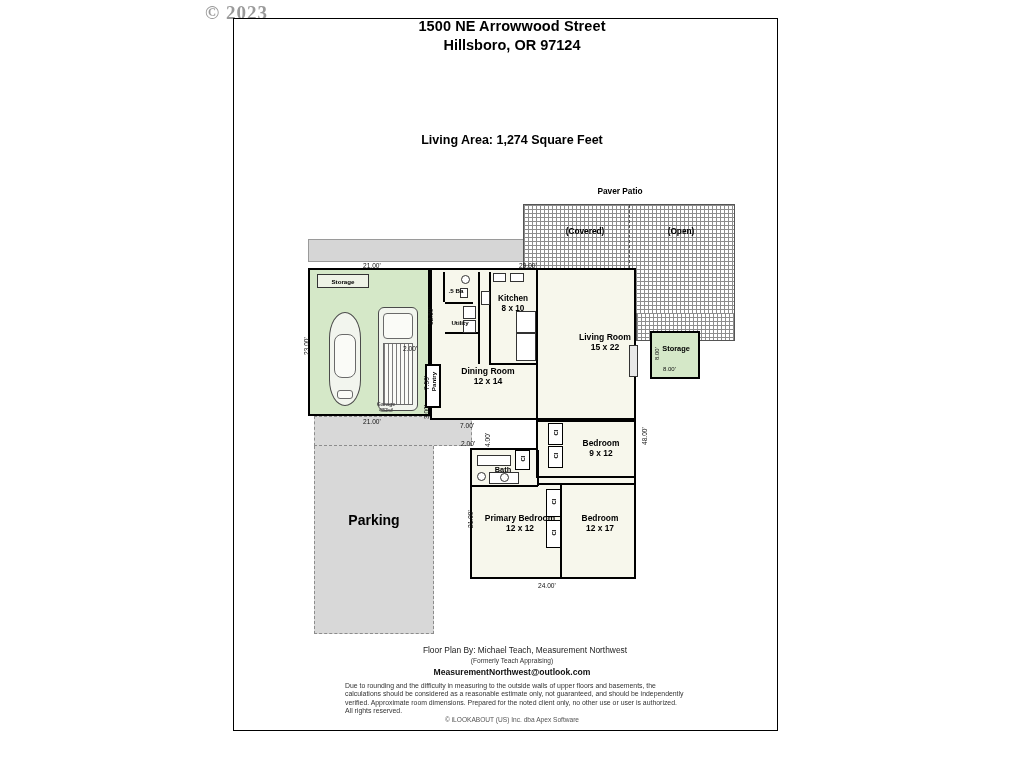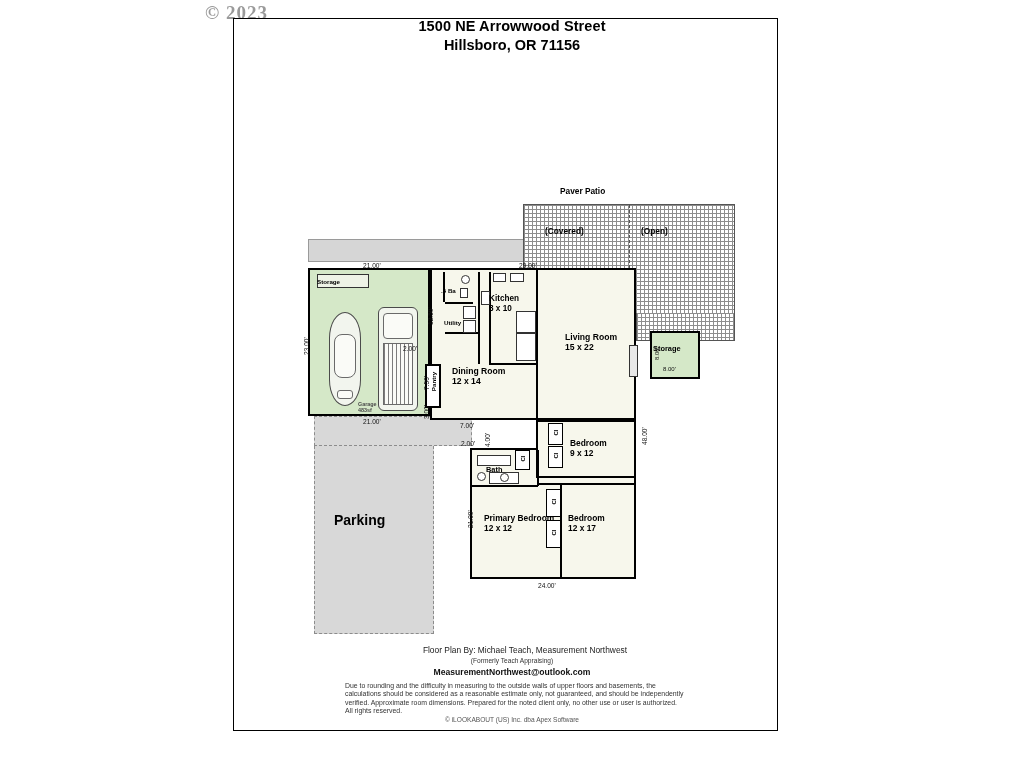--- a/index.html
+++ b/index.html
@@ -37,21 +37,21 @@
   
   #plan{position:absolute;left:0;top:0;width:1024px;height:768px;}
 
   .grey{background:#d6d6d6;border:1px solid #9a9a9a;box-sizing:border-box;}
   .greydash{background:#d8d8d8;border:1px dashed #8c8c8c;box-sizing:border-box;}
   .green{background:#d5e8c8;box-sizing:border-box;}
   .cream{background:#f7f7ec;box-sizing:border-box;}
   .wall{border:2.5px solid #000;box-sizing:border-box;}
 
   .lbl{position:absolute;font-size:8.6px;font-weight:bold;white-space:nowrap;
-       text-align:left;line-height:10px;}
+       text-align:center;line-height:10px;}
   .lbl.sm{font-size:7.4px;}
   .lbl.xs{font-size:6.2px;font-weight:bold;}
   .dim{position:absolute;font-size:6.6px;color:#111;white-space:nowrap;}
   .dim.v{transform-origin:0 0;}
 
   
   .paver{position:absolute;box-sizing:border-box;
     background-color:#ffffff;
     background-image:
       repeating-linear-gradient(to right,#8d8d8d 0 1px,transparent 1px 4px),
@@ -77,21 +77,22 @@
 </head>
 <body>
 
 <div id="page">
 
   <div class="watermark">© 2023</div>
 
   <div class="sheet"></div>
 
   <div class="title1">1500 NE Arrowwood Street</div>
-  <div class="title2">Hillsboro, OR 71156</div>
+  <div class="title2">Hillsboro, OR 97124</div>
+  <div class="living">Living Area: 1,274 Square Feet</div>
 
   <div id="plan">
 
     <div class="greydash" style="position:absolute;left:314px;top:416px;width:120px;height:218px;"></div>
     <div class="greydash" style="position:absolute;left:314px;top:416px;width:158px;height:30px;"></div>
     <div class="lbl" style="left:334px;top:515px;width:80px;font-size:14px;"><span>Parking</span></div>
 
     <div class="grey" style="position:absolute;left:308px;top:239px;width:230px;height:23px;"></div>
 
     <div class="paver" style="left:523px;top:204px;width:212px;height:110px;"></div>

